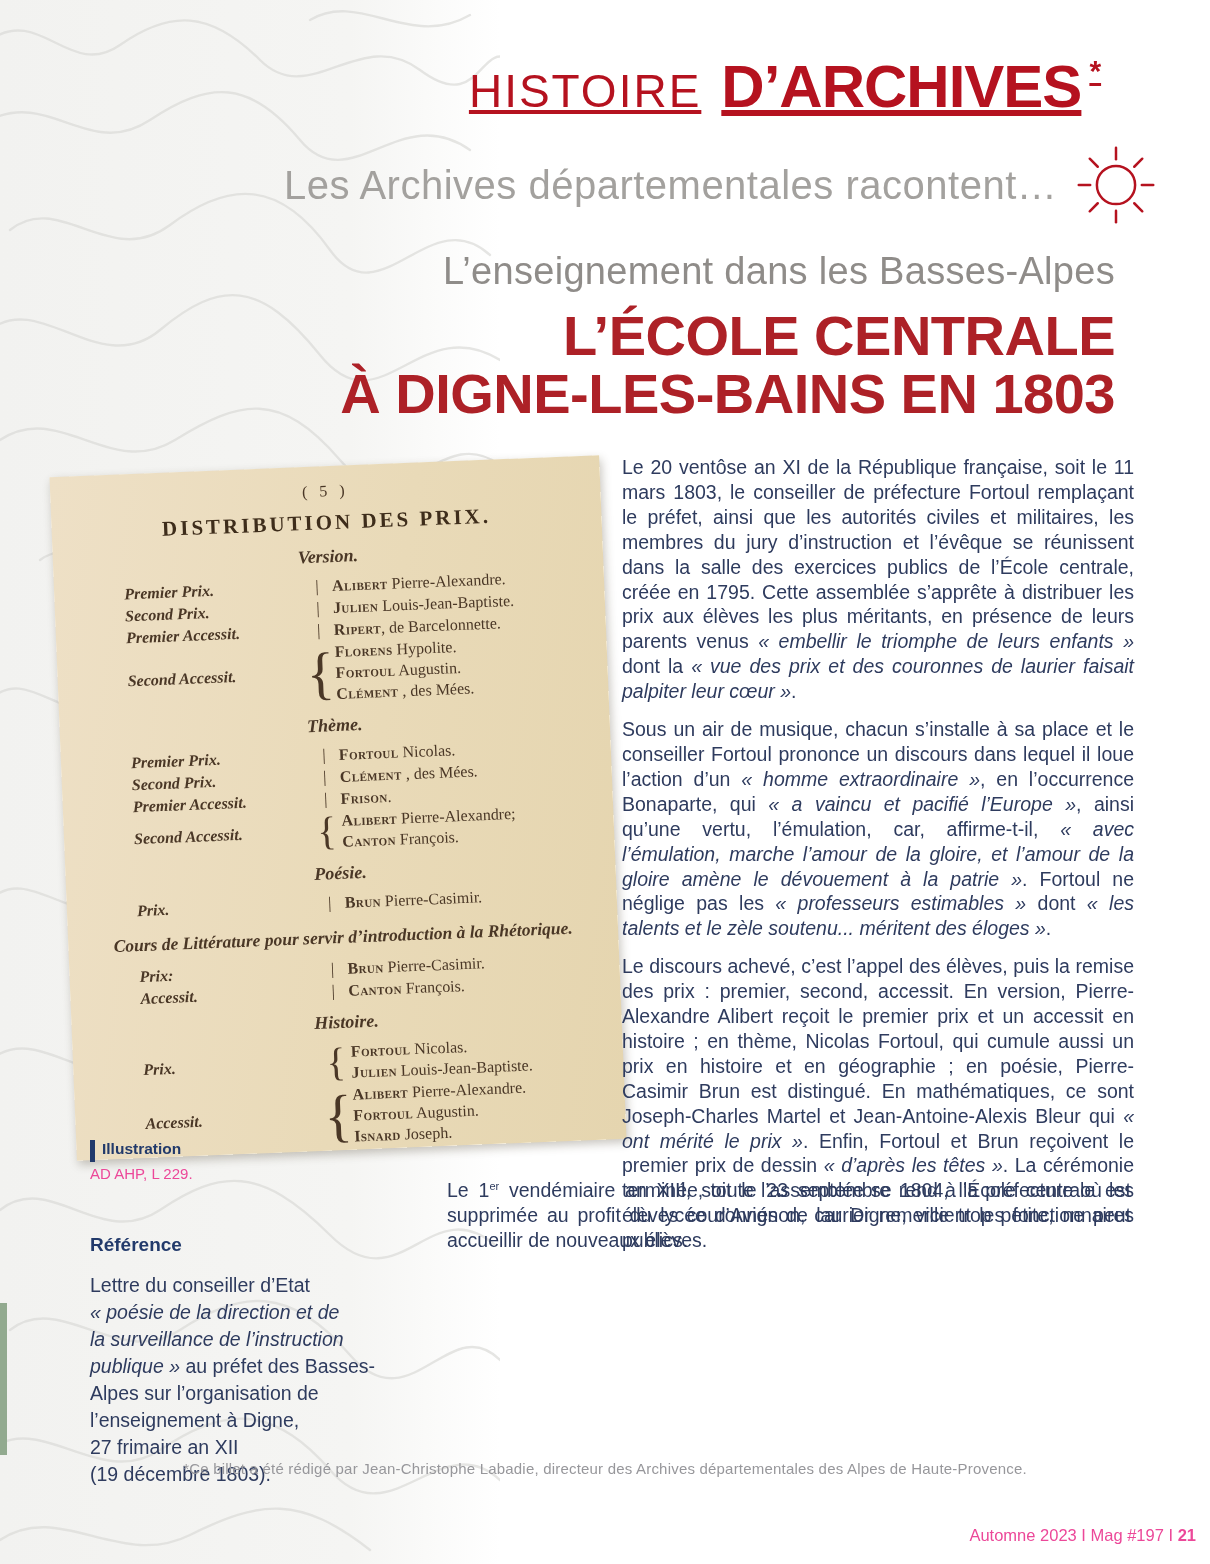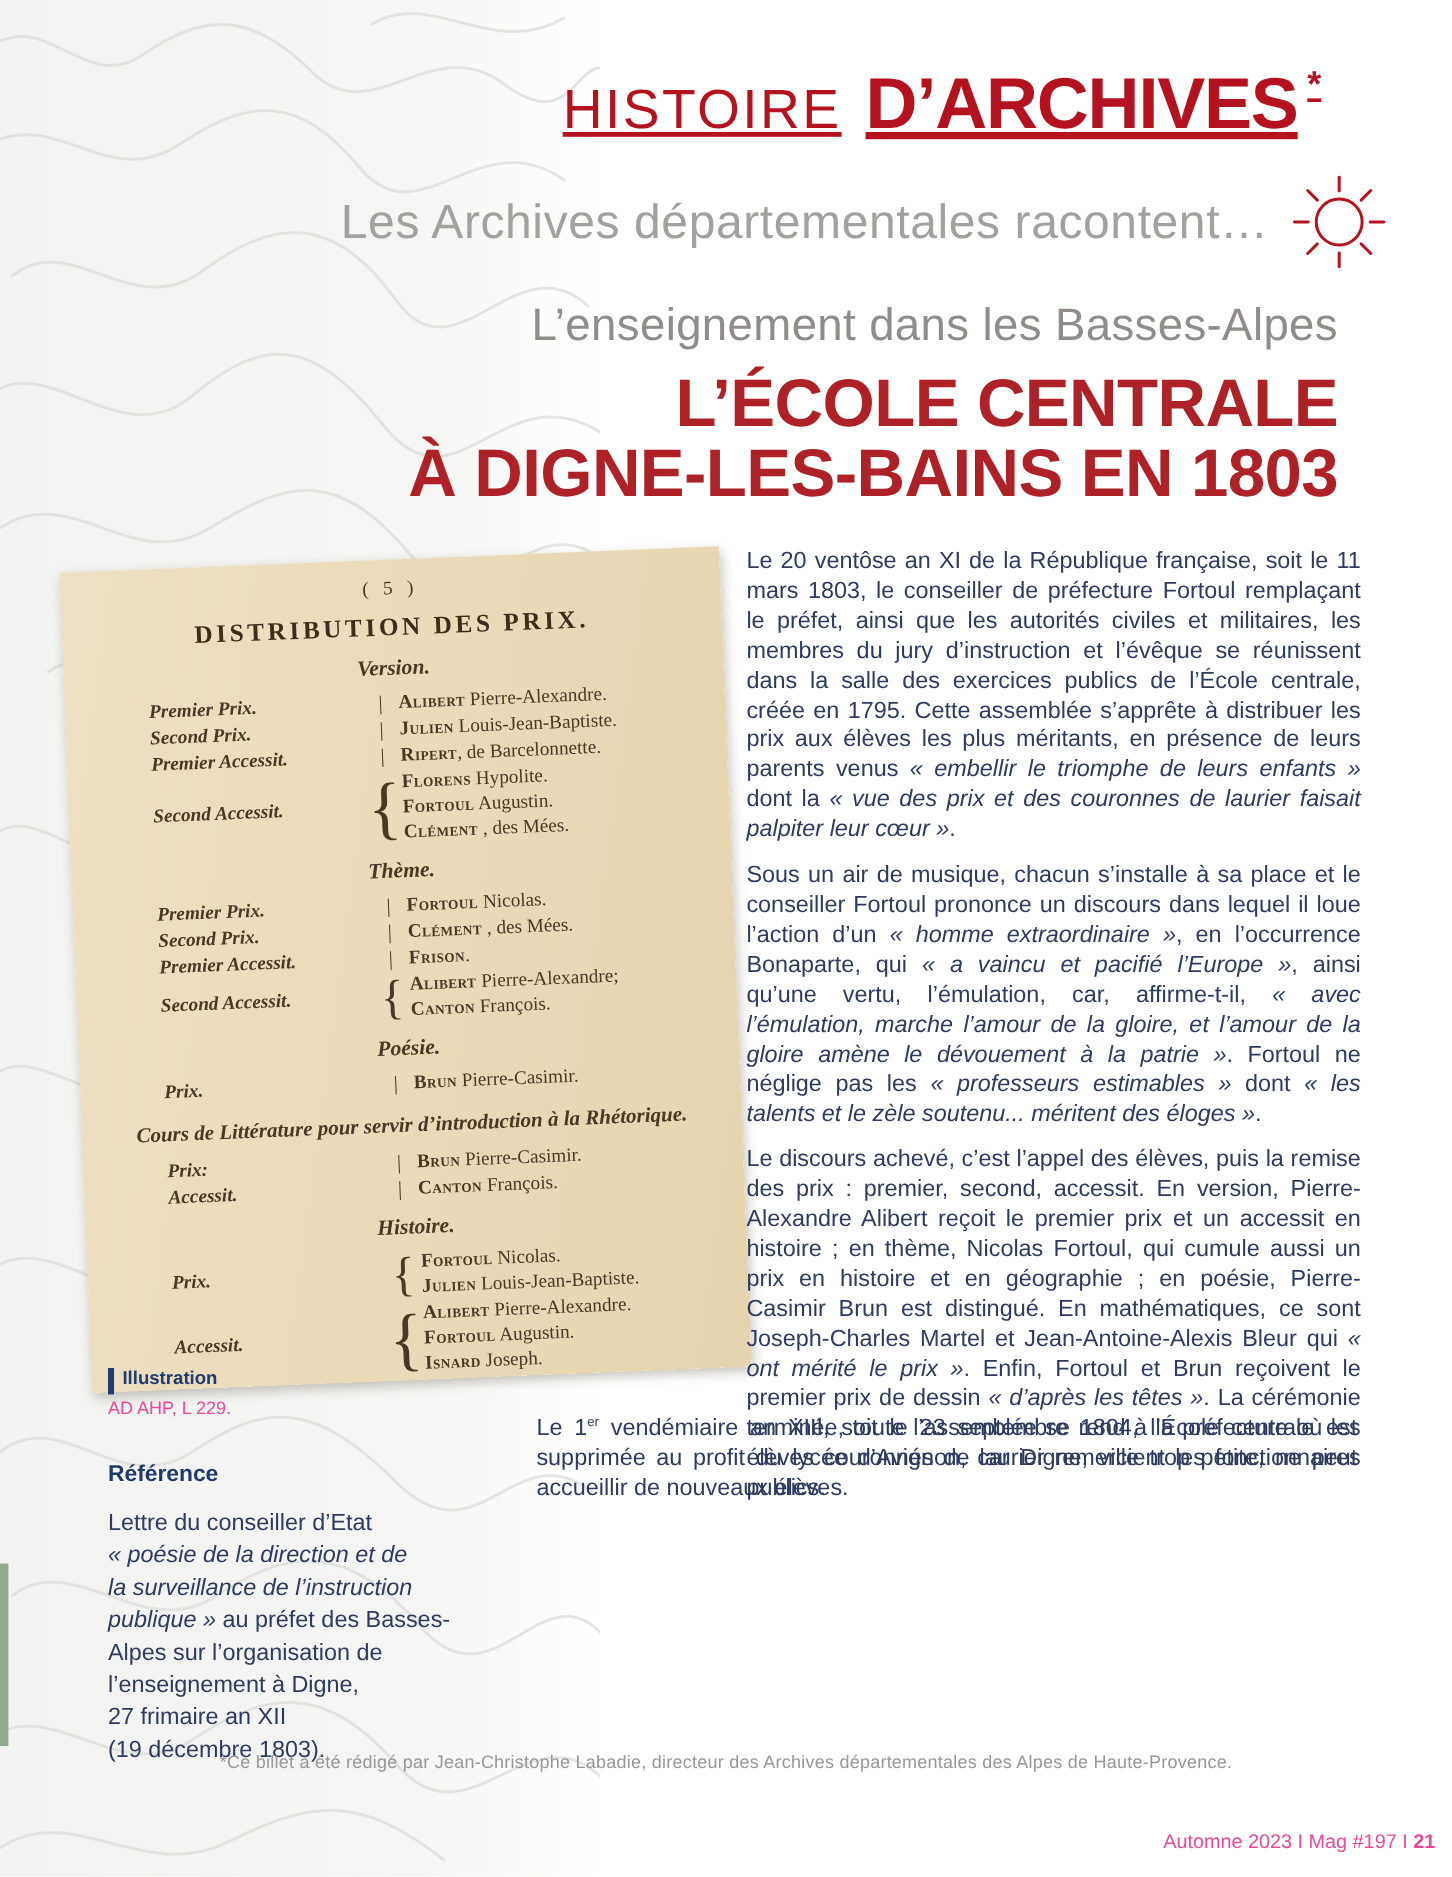--- a/index.html
+++ b/index.html
@@ -66,21 +66,21 @@
   .doc-names{flex:1;}
   .doc-name{font-size:16px;line-height:21px;white-space:nowrap;}
   .doc-name .sc{font-variant:small-caps;letter-spacing:.4px;font-weight:600;}
   
   .caption{position:absolute;left:90px;top:1140px;}
   .caption-line{display:flex;align-items:flex-start;gap:7px;}
   .caption-bar{width:5px;height:22px;background:#223a6b;}
   .caption-label{font-size:15.5px;font-weight:700;color:#223a6b;}
   .caption-ref{font-size:15px;color:#ec4899;margin-top:3px;}
   .reference{position:absolute;left:90px;top:1218px;width:330px;}
-  .reference h3{font-size:19px;font-weight:700;color:#223a6b;margin:0 0 16px 0;}
+  .reference h3{font-size:19px;font-weight:700;color:#223a6b;margin:16px 0 16px 0;}
   .reference-text{font-size:19.5px;line-height:27px;color:#2e3b5e;}
   .reference-text em{font-style:italic;}
   
   .article-col{
     position:absolute;left:622px;top:455px;width:512px;
   }
   .para{
     font-size:19.5px;line-height:24.9px;text-align:justify;color:#2e3b5e;
     margin:0 0 13px 0;
   }

